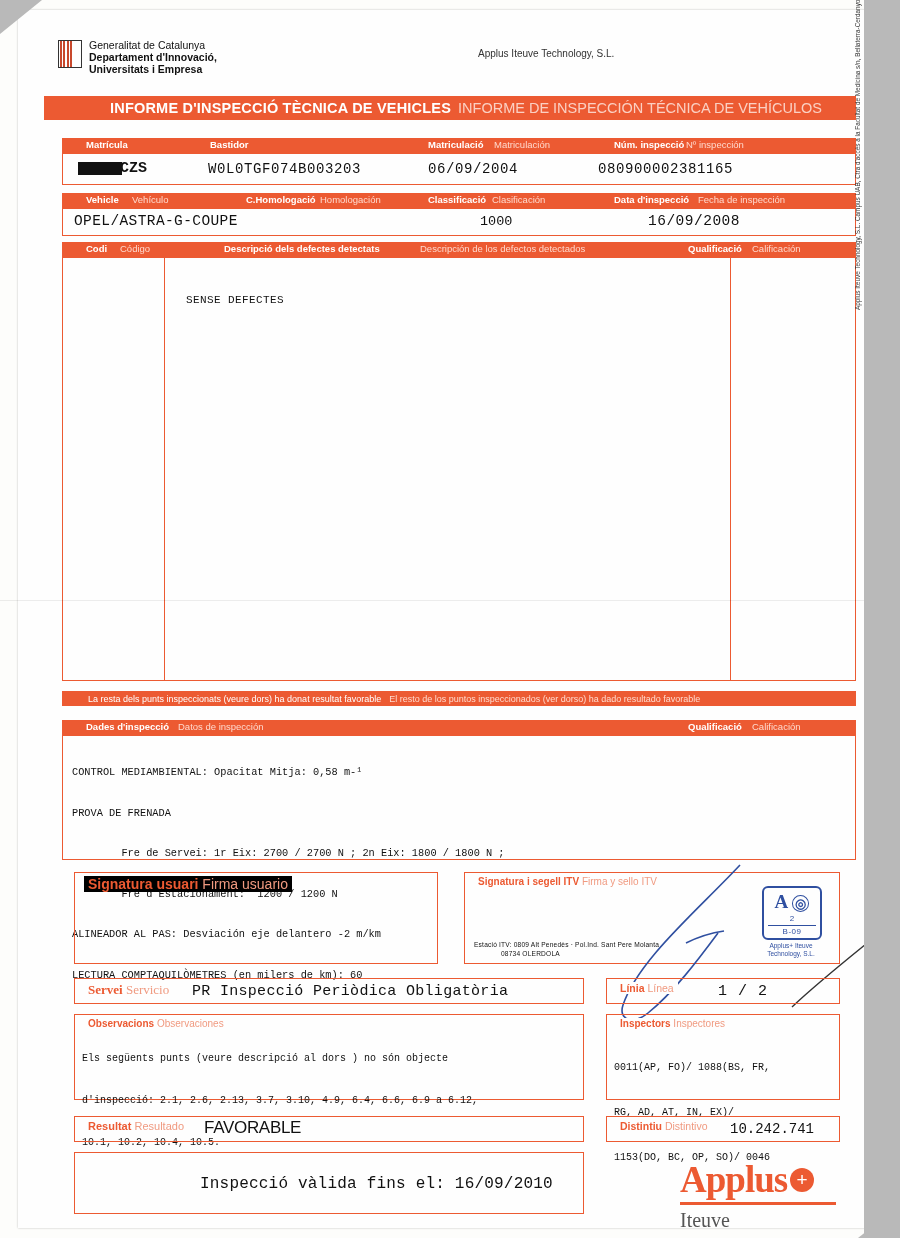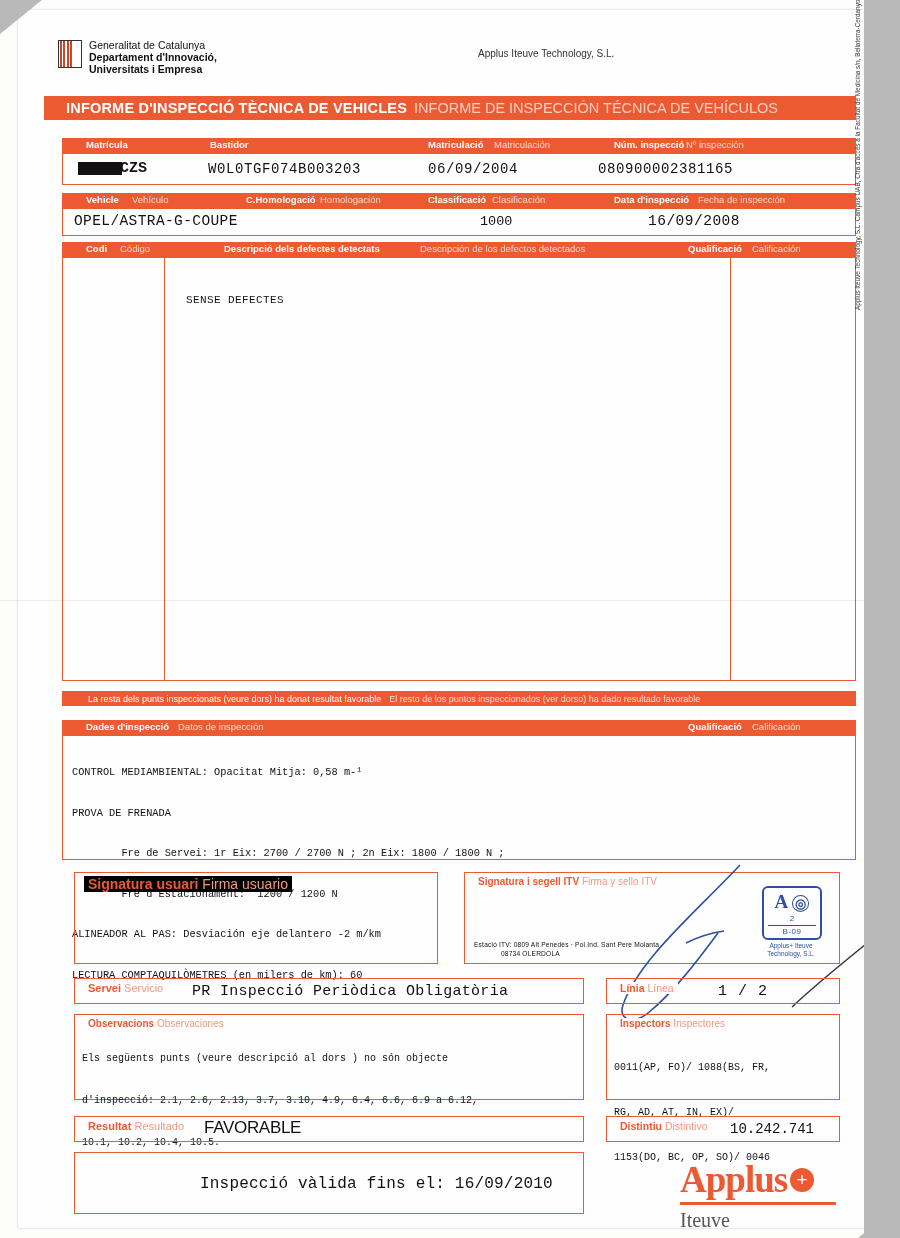--- a/index.html
+++ b/index.html
@@ -19,21 +19,21 @@
   .gencat-logo i{display:block;width:2px;height:100%;background:#c8482c;margin-left:1.2px;}
   .gencat-txt{font-size:10.5px;line-height:11.8px;color:#111;}
   .gencat-txt .l1{font-weight:normal;}
   .gencat-txt .l2,.gencat-txt .l3{font-weight:bold;}
   .applus-co{position:absolute;left:460px;top:38px;font-size:10px;color:#333;}
   
   .titlebar{
     position:absolute;left:26px;top:86px;width:812px;height:24px;background:#ec5a32;
     color:#fff;display:flex;align-items:center;padding-left:22px;box-sizing:border-box;
   }
-  .titlebar .ca{font-weight:bold;font-size:14.5px;letter-spacing:.2px;}
+  .titlebar .ca{font-weight:bold;font-size:14.5px;letter-spacing:.2px;margin-left:44px;}
   .titlebar .es{font-size:14.5px;color:#fbd0c3;margin-left:7px;}
   
   .lblrow{position:absolute;background:#ec5a32;color:#fff;height:15px;font-size:9.5px;
           box-sizing:border-box;}
   .lbl{position:absolute;top:1px;white-space:nowrap;}
   .lbl b{font-weight:bold;}
   .lbl span{color:#ffd9cd;}
   .box{position:absolute;border:1px solid #ec5a32;box-sizing:border-box;}
   .val{position:absolute;font-family:"Liberation Mono",monospace;color:#111;}
   
@@ -196,21 +196,21 @@
       <div>Technology, S.L.</div>
     </div>
 
     <svg class="pen" style="left:560px;top:845px;width:340px;height:180px;" viewBox="0 0 340 180">
       <path d="M162 10 C120 55 60 105 45 150 C40 165 55 170 70 158 C95 138 120 105 140 78" fill="none" stroke="#2f4fa0" stroke-width="1.6"></path>
       <path d="M108 88 C120 82 132 78 146 76" fill="none" stroke="#2f4fa0" stroke-width="1.6"></path>
       <path d="M330 55 C300 80 250 118 214 152" fill="none" stroke="#333" stroke-width="1.4"></path>
     </svg>
 
     <div class="box" style="left:56px;top:968px;width:510px;height:26px;"></div>
-    <div style="position:absolute;left:66px;top:972px;background:#fefefe;padding:0 4px;font-size:11px;">
+    <div style="position:absolute;left:66px;top:972px;background:#fefefe;padding:0 4px;font-size:13px;font-family:Liberation Serif, serif;">
       <span style="color:#ec5a32;font-weight:bold;">Servei</span>
       <span style="color:#f09a80;">Servicio</span>
     </div>
     <div class="val" style="left:174px;top:973px;font-size:15px;letter-spacing:.3px;">PR Inspecció Periòdica Obligatòria</div>
 
     <div class="box" style="left:588px;top:968px;width:234px;height:26px;"></div>
     <div style="position:absolute;left:598px;top:972px;background:#fefefe;padding:0 4px;font-size:10.5px;text-align:right;">
       <span style="color:#ec5a32;font-weight:bold;">Línia</span>
       <span style="color:#f09a80;">Línea</span>
     </div>

